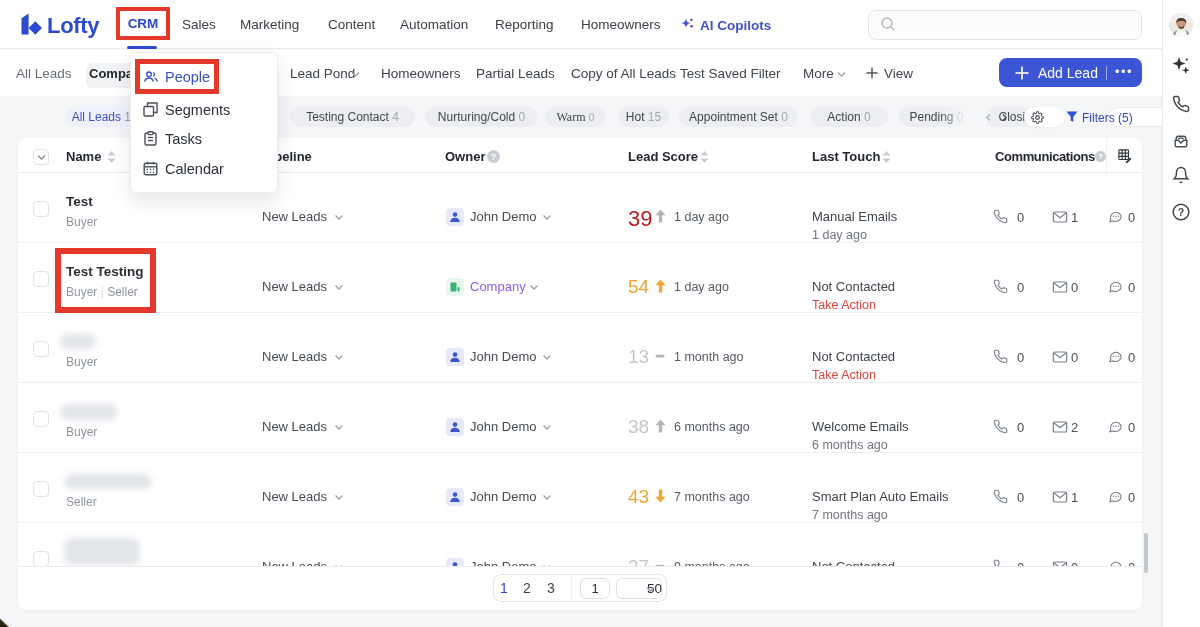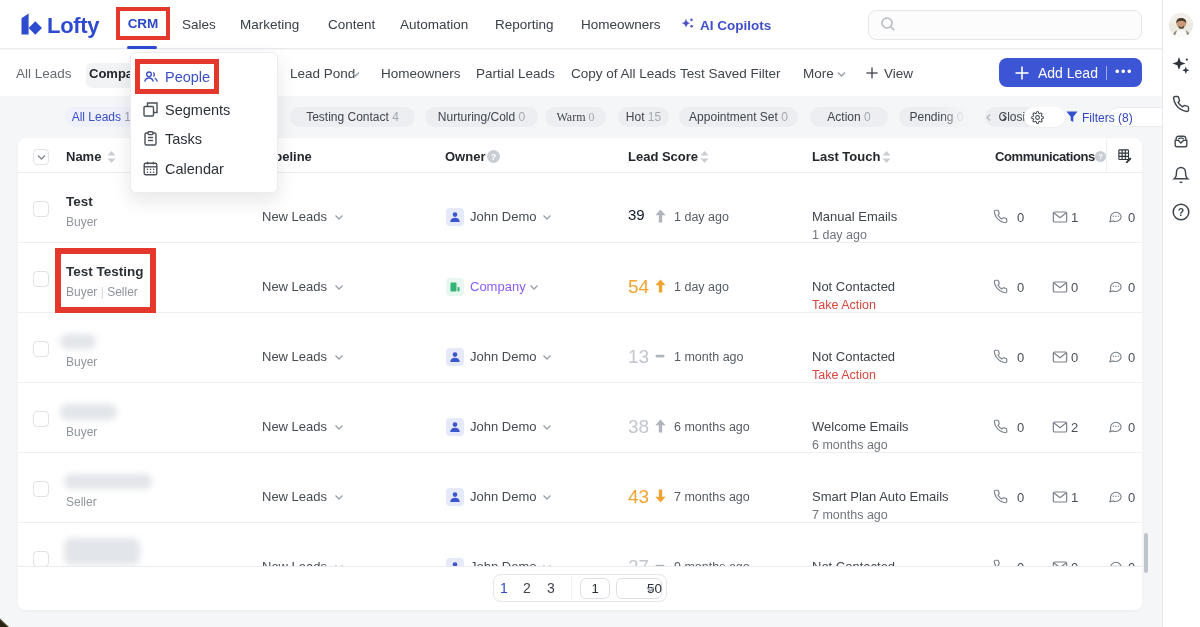--- a/index.html
+++ b/index.html
@@ -95,21 +95,21 @@
       <polyline points="3,1.5 6,4.5 3,7.5"></polyline>
     </svg>
   <svg class="abs" style="left:1031px;top:4px;" width="13" height="13" viewBox="0 0 24 24" fill="none" stroke="#4a5158" stroke-width="2">
       <path d="M12 15.5A3.5 3.5 0 1 0 12 8.5a3.5 3.5 0 0 0 0 7z"></path>
       <path d="M19.4 15a1.65 1.65 0 0 0 .33 1.82l.06.06a2 2 0 1 1-2.83 2.83l-.06-.06a1.65 1.65 0 0 0-1.82-.33 1.65 1.65 0 0 0-1 1.51V21a2 2 0 1 1-4 0v-.09A1.65 1.65 0 0 0 9 19.4a1.65 1.65 0 0 0-1.82.33l-.06.06a2 2 0 1 1-2.83-2.83l.06-.06a1.65 1.65 0 0 0 .33-1.82 1.65 1.65 0 0 0-1.51-1H3a2 2 0 1 1 0-4h.09A1.65 1.65 0 0 0 4.6 9a1.65 1.65 0 0 0-.33-1.82l-.06-.06a2 2 0 1 1 2.83-2.83l.06.06a1.65 1.65 0 0 0 1.82.33H9a1.65 1.65 0 0 0 1-1.51V3a2 2 0 1 1 4 0v.09a1.65 1.65 0 0 0 1 1.51 1.65 1.65 0 0 0 1.82-.33l.06-.06a2 2 0 1 1 2.83 2.83l-.06.06a1.65 1.65 0 0 0-.33 1.82V9a1.65 1.65 0 0 0 1.51 1H21a2 2 0 1 1 0 4h-.09a1.65 1.65 0 0 0-1.51 1z"></path>
     </svg>
   <div class="abs pill" style="left:1060px;width:76px;background:#fff;border:1px solid #e9ebef;"></div>
   <svg class="abs" style="left:1066px;top:4px;" width="12" height="12" viewBox="0 0 12 12">
       <path d="M0.5 0.5 H11.5 L7.3 5.8 V11 L4.7 9.6 V5.8 Z" fill="#3450cc"></path>
     </svg>
-  <div class="abs" style="left:1082px;top:3.5px;font-size:12px;color:#3247c4;">Filters (8)</div>
+  <div class="abs" style="left:1082px;top:3.5px;font-size:12px;color:#3247c4;">Filters (5)</div>
 </div>
 
 <div class="abs" id="card" style="left:18px;top:138px;width:1124px;height:472px;background:#fff;border-radius:8px;overflow:hidden;z-index:2;box-shadow:0 1px 3px rgba(16,24,40,0.04);">
 
   <div class="abs" style="left:0;top:0;width:1124px;height:35px;border-bottom:1px solid #ebedf0;background:#fff;"></div>
   <div class="abs" style="left:15px;top:11px;width:16px;height:16px;border:1px solid #dfe2e6;border-radius:4px;"></div>
   <svg class="abs" style="left:19px;top:16px;" width="9" height="7" viewBox="0 0 9 7" fill="none" stroke="#858c94" stroke-width="1.3">
       <polyline points="1,1.5 4.5,5 8,1.5"></polyline>
     </svg>
   <div class="abs th" style="left:48px;">Name</div>
@@ -158,21 +158,21 @@
         </svg>
         <div class="abs" style="left:428px;top:35px;width:18px;height:18px;background:#e6e9fa;border-radius:4px;"></div>
         <svg class="abs" style="left:431px;top:38px;" width="12" height="12" viewBox="0 0 12 12" fill="#3b55cc">
           <circle cx="6" cy="3.6" r="2.3"></circle>
           <path d="M1.2 11 Q1.8 6.8 6 6.8 Q10.2 6.8 10.8 11 Z"></path>
         </svg>
         <div class="abs" style="left:452px;top:36px;font-size:13px;color:#454b53;">John Demo</div>
         <svg class="abs" style="left:523px;top:39px;" width="12" height="11" viewBox="0 0 12 11" fill="none" stroke="#9aa0a8" stroke-width="1.3">
           <polyline points="2.5,3.5 6,7 9.5,3.5"></polyline>
         </svg>
-        <div class="abs" style="left:610px;top:33px;font-size:15px;color:#0f172a;">39</div>
+        <div class="abs" style="left:610px;top:33px;font-size:22px;color:#b91c1c;">39</div>
         <div class="abs" style="left:637px;top:36px;"><svg width="11" height="14" viewBox="0 0 11 14">
             <path d="M5.5 0.5 L10.6 6.2 L7.2 6.2 L7.2 13.5 L3.8 13.5 L3.8 6.2 L0.4 6.2 Z" fill="#b0b5bc"></path>
           </svg></div>
         <div class="abs" style="left:656px;top:37px;font-size:12.5px;color:#565c64;">1 day ago</div>
         <div class="abs" style="left:794px;top:36px;font-size:13px;color:#3f454d;">Manual Emails</div>
         <div class="abs" style="left:794px;top:55px;font-size:12.5px;color:#71767e;">1 day ago</div>
         <div class="abs" style="left:975px;top:36px;"><svg width="15" height="15" viewBox="0 0 24 24" fill="none" stroke="#7a818a" stroke-width="1.8">
             <path d="M22 16.92v3a2 2 0 0 1-2.18 2 19.79 19.79 0 0 1-8.63-3.07 19.5 19.5 0 0 1-6-6 19.79 19.79 0 0 1-3.07-8.67A2 2 0 0 1 4.11 2h3a2 2 0 0 1 2 1.72 12.84 12.84 0 0 0 .7 2.81 2 2 0 0 1-.45 2.11L8.09 9.91a16 16 0 0 0 6 6l1.27-1.27a2 2 0 0 1 2.11-.45 12.84 12.84 0 0 0 2.81.7A2 2 0 0 1 22 16.92z"></path>
           </svg></div>
         <div class="abs" style="left:999px;top:37px;font-size:13px;color:#494f57;">0</div>

